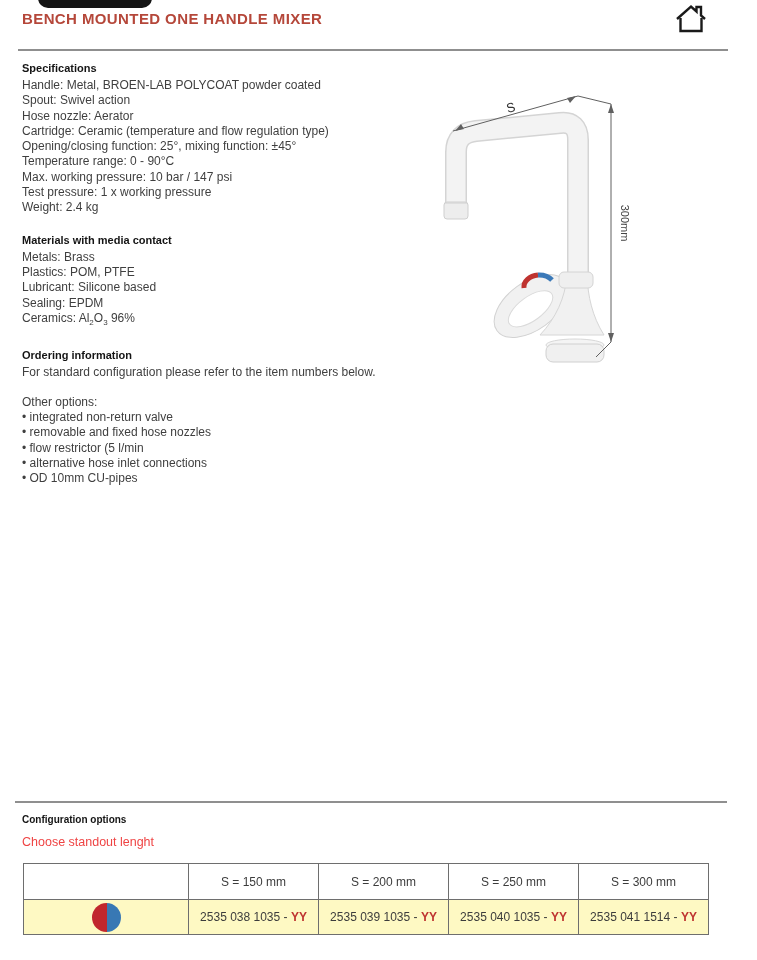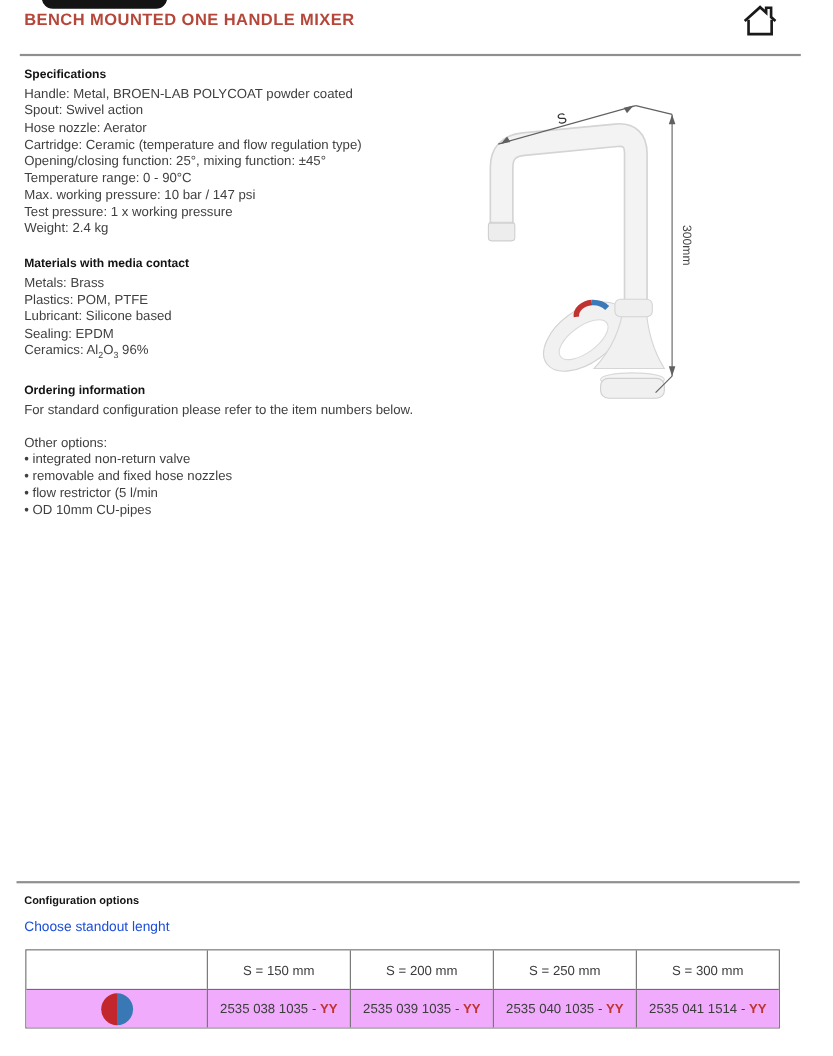--- a/index.html
+++ b/index.html
@@ -17,30 +17,30 @@
   
   .text-col{position:absolute;left:22px;top:60px;width:400px;font-size:12px;line-height:15.3px;color:#3f3f3f;}
   .sec-heading{font-size:11px;font-weight:bold;color:#141414;line-height:16px;margin:0 0 2px 0;}
   .mt{margin-top:16px;}
   .gap{height:15px;}
   sub{font-size:8px;}
   
   .figure{position:absolute;left:428px;top:78px;width:230px;height:310px;}
   
   .config-heading{position:absolute;left:22px;top:814px;font-size:10px;font-weight:bold;color:#141414;}
-  .config-sub{position:absolute;left:22px;top:835px;font-size:12.5px;color:#1d4ed8;}
+  .config-sub{position:absolute;left:22px;top:835px;font-size:12.5px;color:#ef4444;}
   .config-table{
     position:absolute;left:23px;top:863px;
     display:grid;grid-template-columns:164px repeat(4,130px);grid-template-rows:35px 35px;
     border:1px solid #6e6e6e;font-size:12px;color:#3c3c3c;
   }
   .cell{display:flex;align-items:center;justify-content:center;white-space:pre;}
   .cell.bl{border-left:1px solid #6e6e6e;}
   .cell.bt{border-top:1px solid #6e6e6e;}
-  .row2{background:#f0abfc;}
+  .row2{background:#fef9c3;}
   .yy{font-weight:bold;color:#bf3430;}
   .hotcold-circle{width:29px;height:29px;border-radius:50%;
     background:linear-gradient(90deg,#c1272d 0 50%,#3878b4 50% 100%);}
 </style>
 </head>
 <body>
 
 <div class="page">
 
   <div class="logo-pill"></div>
@@ -70,20 +70,21 @@
     <div>Sealing: EPDM</div>
     <div><span>Ceramics: Al</span><sub>2</sub><span>O</span><sub>3</sub><span> 96%</span></div>
 
     <div class="sec-heading mt">Ordering information</div>
     <div>For standard configuration please refer to the item numbers below.</div>
     <div class="gap"></div>
     <div>Other options:</div>
     <div>• integrated non-return valve</div>
     <div>• removable and fixed hose nozzles</div>
     <div>• flow restrictor (5 l/min</div>
+    <div>• alternative hose inlet connections</div>
     <div>• OD 10mm CU-pipes</div>
   </div>
 
   <svg class="figure" viewBox="0 0 230 310" width="230" height="310">
 
     <path d="M 28 126 L 28 74 Q 28 55 48 53 L 132 45 Q 150 43 150 62 L 150 204" fill="none" stroke="#d4d4d4" stroke-width="22"></path>
     <path d="M 28 126 L 28 74 Q 28 55 48 53 L 132 45 Q 150 43 150 62 L 150 204" fill="none" stroke="#f3f3f3" stroke-width="19"></path>
 
     <rect x="16" y="124" width="24" height="17" rx="3" fill="#ededed" stroke="#cfcfcf"></rect>
     <line x1="17" y1="125" x2="39" y2="125" stroke="#d0d0d0"></line>

